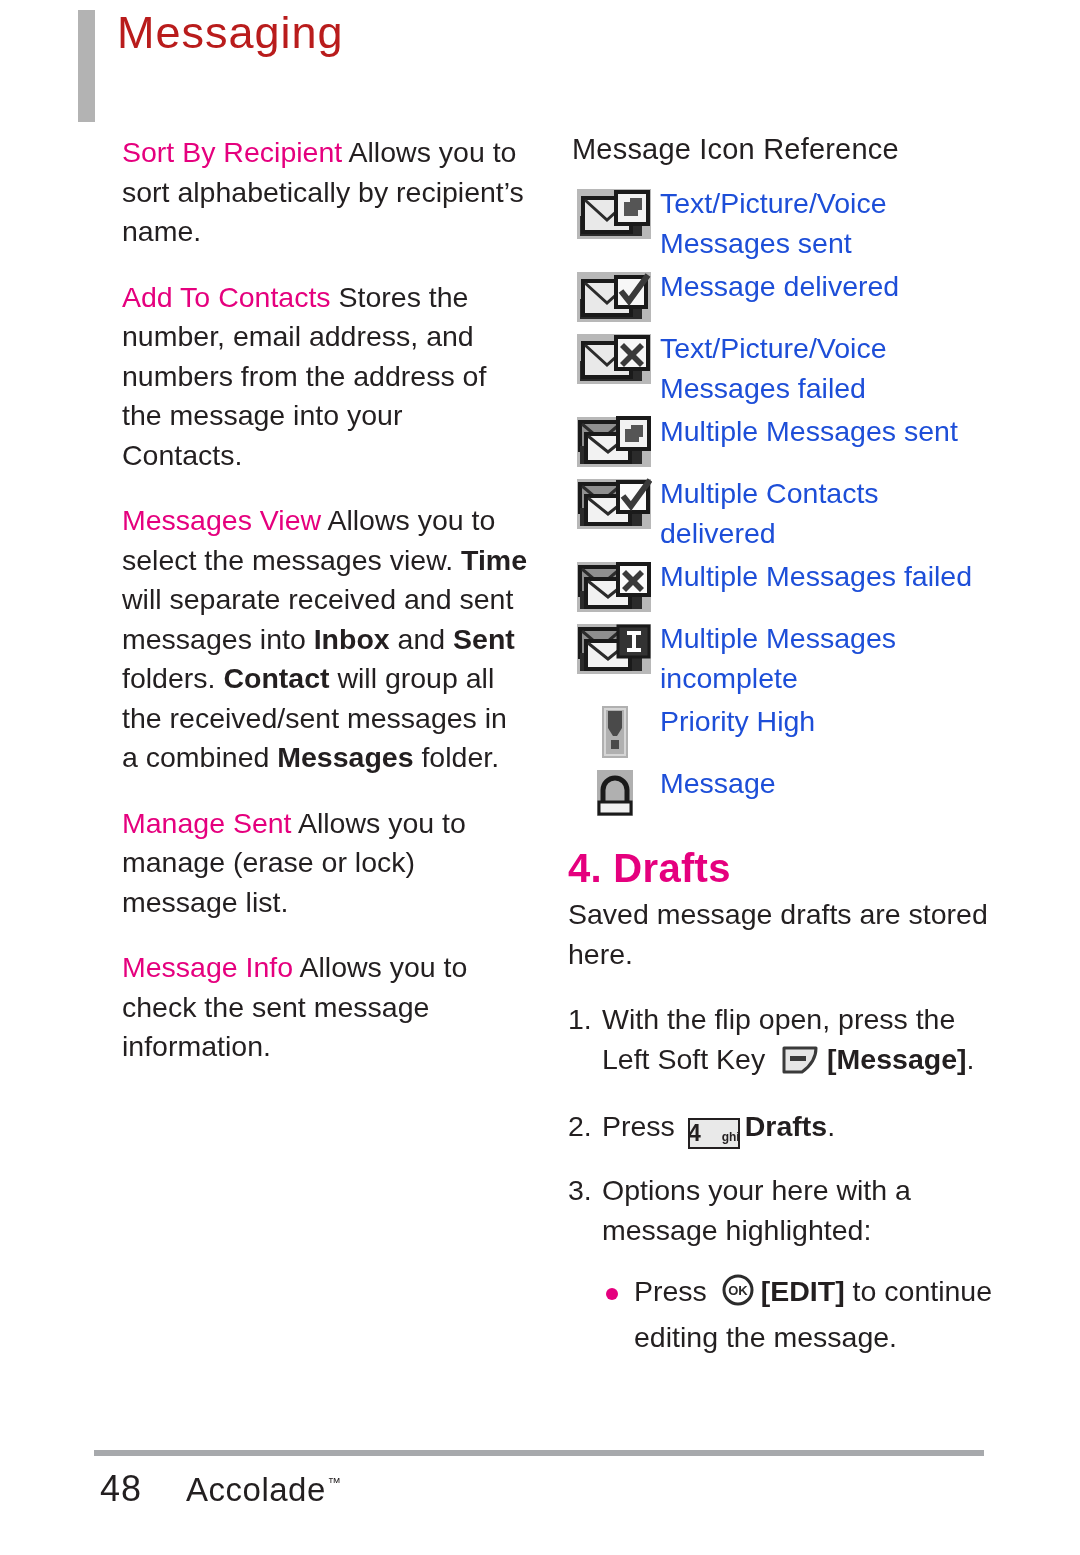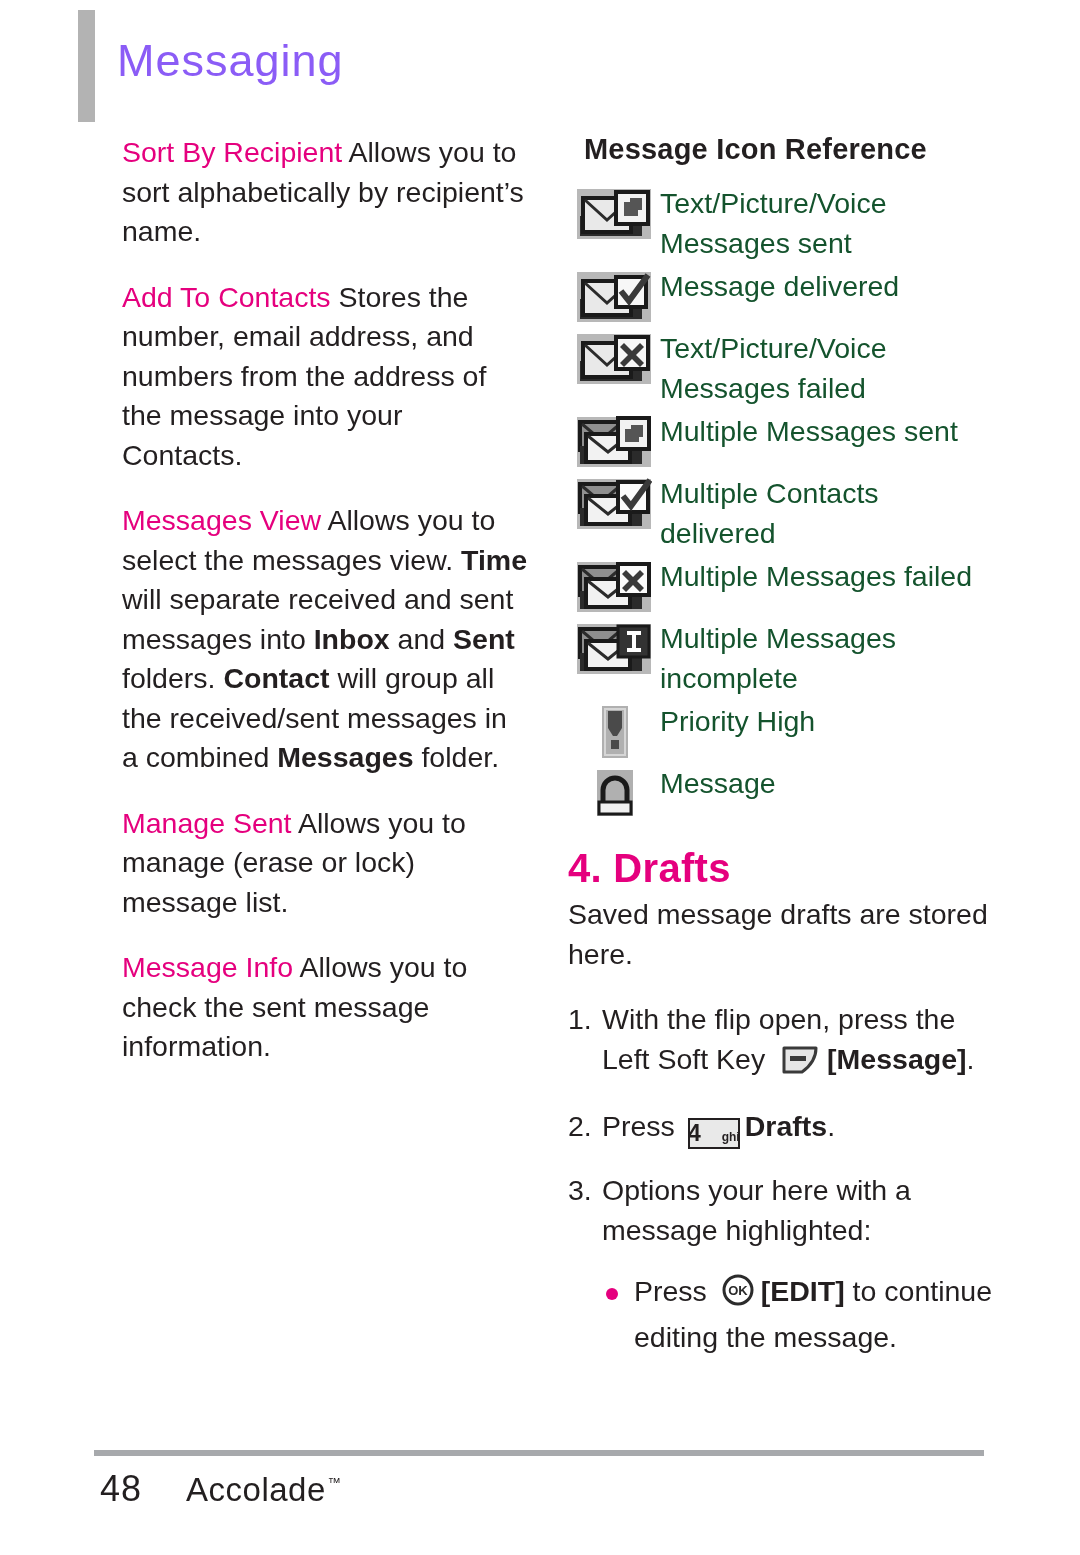--- a/index.html
+++ b/index.html
@@ -29,23 +29,22 @@
     width: 17px;
     height: 112px;
     background: #b3b3b3;
     flex: 0 0 auto;
   }
   .header-title {
     margin-left: 22px;
     font-size: 45px;
     font-weight: 400;
     letter-spacing: 1px;
-    color: #8b5cf6;
+    color: #b91c1c;
     line-height: 1;
-    margin-top: 28px;
     white-space: nowrap;
   }
 
   
   .col-left {
     position: absolute;
     left: 122px;
     top: 133px;
     width: 405px;
   }
@@ -65,43 +64,43 @@
   }
   .para:last-child { margin-bottom: 0; }
   .term {
     color: #e5007e;
   }
   .bold { font-weight: bold; }
 
   
   .icon-ref-title {
     font-size: 29px;
-    font-weight: bold;
-    color: #231f20;
-    margin: 0 0 18px 16px;
+    font-weight: normal;
+    color: #231f20;
+    margin: 0 0 18px 4px;
     letter-spacing: 0.2px;
   }
 
   
   .icon-row {
     display: flex;
     align-items: flex-start;
     margin-bottom: 6px;
   }
   .icon-cell {
     flex: 0 0 auto;
     width: 92px;
     display: flex;
     justify-content: center;
     padding-top: 4px;
   }
   .icon-label {
     font-size: 28.5px;
     line-height: 39.5px;
-    color: #14532d;
+    color: #1d4ed8;
     padding-top: 0px;
   }
 
   
   .icon-row.tall { margin-bottom: 4px; }
 
   
   .section-title {
     font-size: 40px;
     font-weight: bold;

